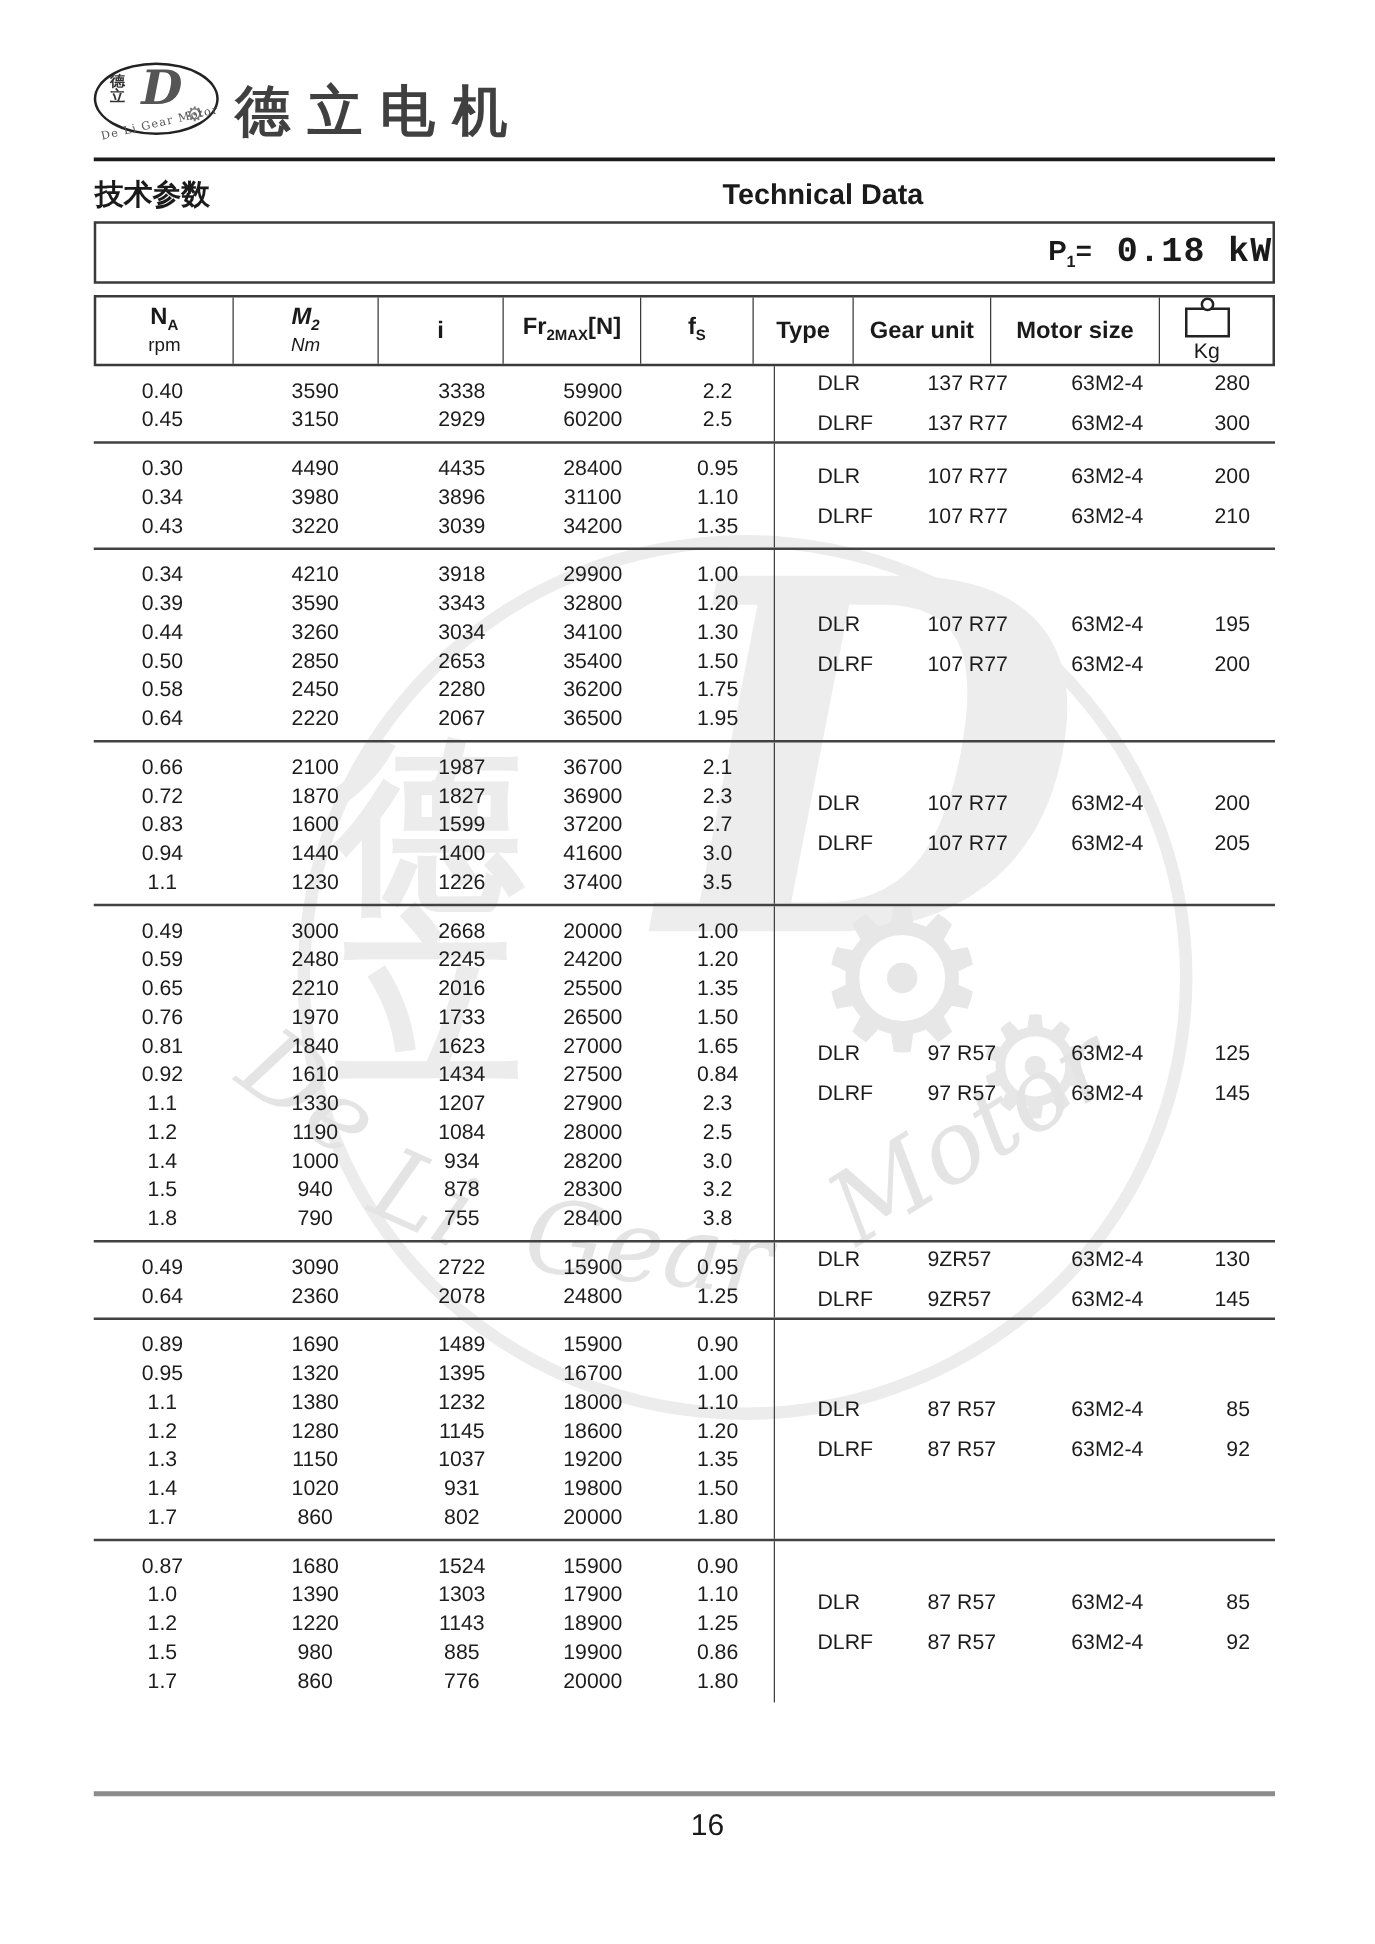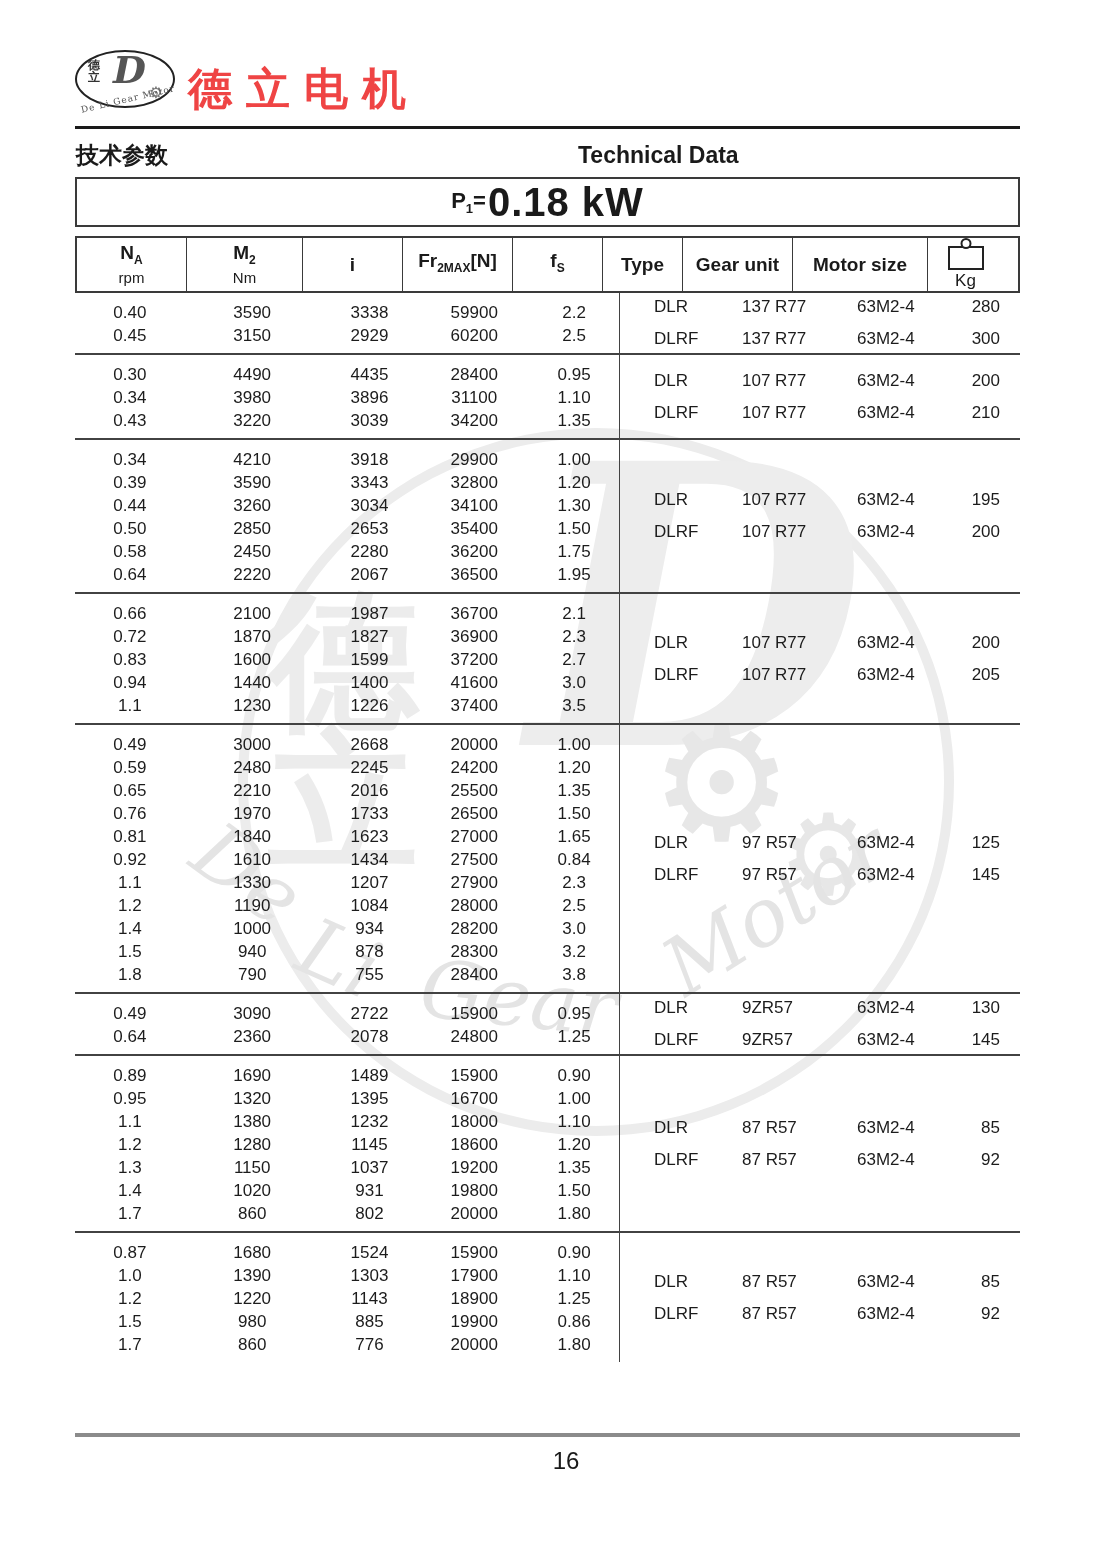--- a/index.html
+++ b/index.html
@@ -35,45 +35,45 @@
   .logo-cn{position:absolute;left:11px;top:7px;font-size:12px;line-height:12px;
            font-weight:bold;font-family:"DejaVu Serif",serif;color:#333;}
   .logo-cn span{display:block;}
   .logo-d{position:absolute;left:36px;top:-2px;font-size:38px;line-height:40px;
           font-weight:bold;font-style:italic;color:#555;font-family:"DejaVu Serif",serif;}
   .logo-gear{position:absolute;right:10px;bottom:4px;font-size:16px;color:#777;}
   .logo-arc{position:absolute;left:-10px;top:44px;width:126px;text-align:center;
             font-size:9px;color:#555;transform:rotate(-13deg);
             font-family:"DejaVu Serif",serif;letter-spacing:1px;white-space:nowrap;}
   .brand-name{position:absolute;left:188px;top:60px;font-size:44px;font-weight:bold;
-              font-family:"DejaVu Serif",serif;letter-spacing:14px;color:#ef4444;}
+              font-family:"DejaVu Serif",serif;letter-spacing:14px;color:#404040;}
 
   .header-rule{position:absolute;left:75px;top:126px;width:945px;height:2.5px;background:#1a1a1a;}
 
   .section-title-cn{position:absolute;left:76px;top:140px;font-size:23px;font-weight:bold;}
   .section-title-en{position:absolute;left:578px;top:142px;font-size:23px;font-weight:bold;}
 
   
   .power-box{position:absolute;left:75px;top:177px;width:945px;height:50px;
              border:2px solid #3a3a3a;box-sizing:border-box;
-             display:flex;align-items:center;justify-content:center;background:transparent;}
+             display:flex;align-items:center;justify-content:flex-end;background:transparent;}
   .p-sym{font-size:22px;font-weight:bold;}
   .p-sym sub{font-size:13px;}
-  .p-val{font-size:40px;font-weight:bold;letter-spacing:1px;margin-left:2px;}
+  .p-val{font-size:28px;font-weight:bold;letter-spacing:1px;margin-left:20px;font-family:Liberation Mono, monospace;}
 
   
   .thead{position:absolute;left:75px;top:236px;width:945px;height:57px;
          border:2px solid #3a3a3a;box-sizing:border-box;display:flex;background:transparent;}
   .th{border-right:1.5px solid #3a3a3a;box-sizing:border-box;display:flex;
       flex-direction:column;align-items:center;justify-content:center;}
   .th:last-child{border-right:none;}
   .th-main{font-size:19px;font-weight:bold;line-height:20px;}
   .th-main sub{font-size:12px;}
   .th-unit{font-size:15px;line-height:16px;text-align:center;}
-  .w-na{width:110px;} .w-m2{width:116px;} .w-i{width:100px;} .w-fr{width:110px;}
+  .w-na{width:110px;} .w-m2{width:116px;font-style:italic;} .w-i{width:100px;} .w-fr{width:110px;}
   .w-fs{width:90px;}  .w-type{width:80px;} .w-gear{width:110px;}
   .w-motor{width:135px;} .w-kg{width:75px;}
 
   .weight-icon{position:relative;width:36px;height:24px;border:2px solid #222;
                box-sizing:border-box;margin:6px auto 2px;}
   .weight-icon::before{content:"";position:absolute;top:-10px;left:50%;
                transform:translateX(-50%);width:7px;height:7px;border:2px solid #222;
                border-radius:50%;background:#fff;}
   .kg-label{font-size:17px;line-height:18px;}
 

